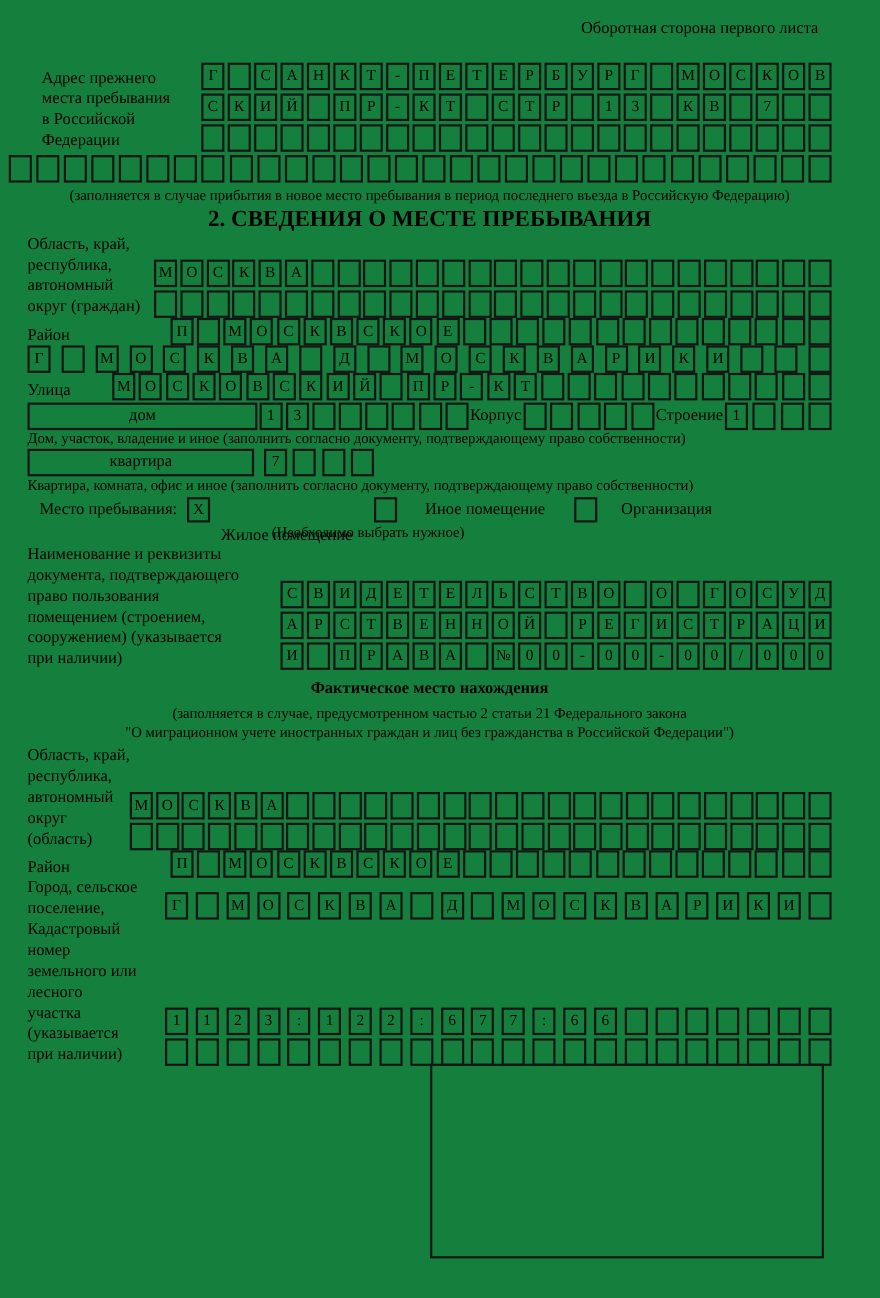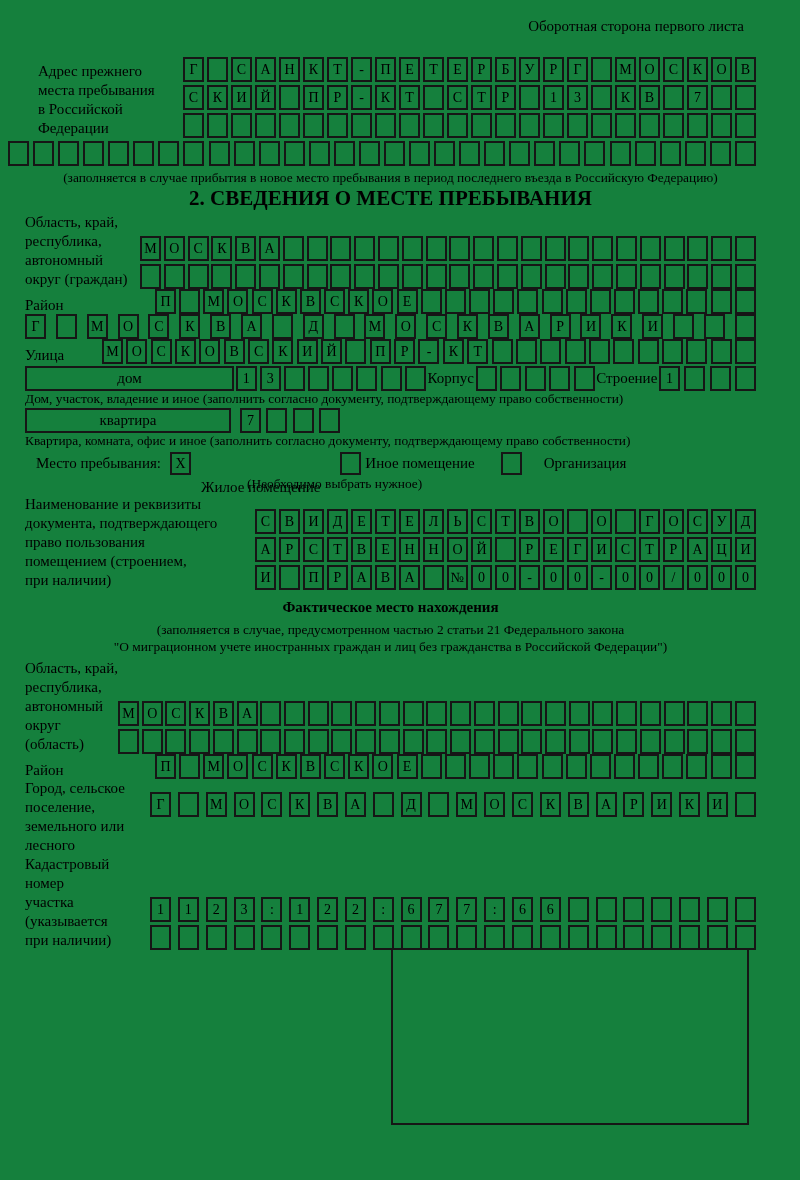--- a/index.html
+++ b/index.html
@@ -41,21 +41,21 @@
     display:flex; align-items:center; justify-content:center;
     font-size:15px; flex:0 0 auto;
   }
   .inl{ font-size:15px; line-height:25px; flex:0 0 auto; }
   .stay{ display:flex; align-items:center; margin-top:4px; font-size:15px; height:23px; }
   .chkbox{
     width:21px; height:23px; border:2px solid #161616; box-sizing:border-box;
     display:flex; align-items:center; justify-content:center; font-size:14px; flex:0 0 auto;
   }
   .ml11{ margin-left:11px; } .ml10{ margin-left:10px;margin-top:47px; } .ml9{ margin-left:9px; }
-  .ml12{ margin-left:4px; } .ml20{ margin-left:20px; } .ml22{ margin-left:22px; } .ml26{ margin-left:26px; }
+  .ml12{ margin-left:25px; } .ml20{ margin-left:20px; } .ml22{ margin-left:22px; } .ml26{ margin-left:26px; }
   .note-sel{ font-size:13.4px; margin:1px 0 0 222px; line-height:15px; }
   .mt4{ margin-top:4px; }
   .mt10boxes .bcol{ margin-top:10px; }
   .stamp{ margin-top:-2px; margin-left:366px; width:365px; }
   .stamp-box{ width:358px; height:177px; border:2px solid #161616; box-sizing:border-box; }
 </style>
 </head>
 <body>
 
 <div class="sheet">
@@ -403,20 +403,21 @@
     <span class="ml22">Организация</span>
   </div>
   <div class="note-sel">(Необходимо выбрать нужное)</div>
 
   <div class="frow mt4">
     <div class="lbl" style="width:230px">
         <div>Наименование и реквизиты</div>
         <div>документа, подтверждающего</div>
         <div>право пользования</div>
         <div>помещением (строением,</div>
+        <div>сооружением) (указывается</div>
         <div>при наличии)</div>
       </div>
     <div class="bcol">
       <div class="box-row">
           <span class="cbox">С</span>
           <span class="cbox">В</span>
           <span class="cbox">И</span>
           <span class="cbox">Д</span>
           <span class="cbox">Е</span>
           <span class="cbox">Т</span>
@@ -620,22 +621,22 @@
           <span class="cbox">И</span>
           <span class="cbox">К</span>
           <span class="cbox">И</span>
           <span class="cbox"></span>
         </div>
     </div>
   </div>
 
   <div class="frow mt10boxes">
     <div class="lbl" style="width:125px">
+        <div>Кадастровый номер</div>
         <div>земельного или лесного</div>
-        <div>Кадастровый номер</div>
         <div>участка (указывается</div>
         <div>при наличии)</div>
       </div>
     <div class="bcol">
       <div class="box-row">
           <span class="cbox">1</span>
           <span class="cbox">1</span>
           <span class="cbox">2</span>
           <span class="cbox">3</span>
           <span class="cbox">:</span>

